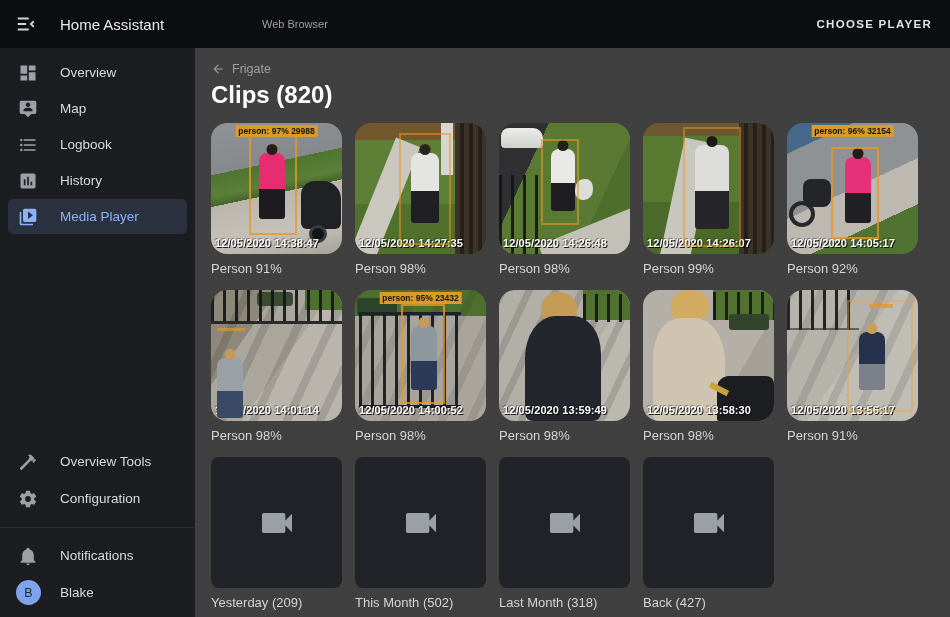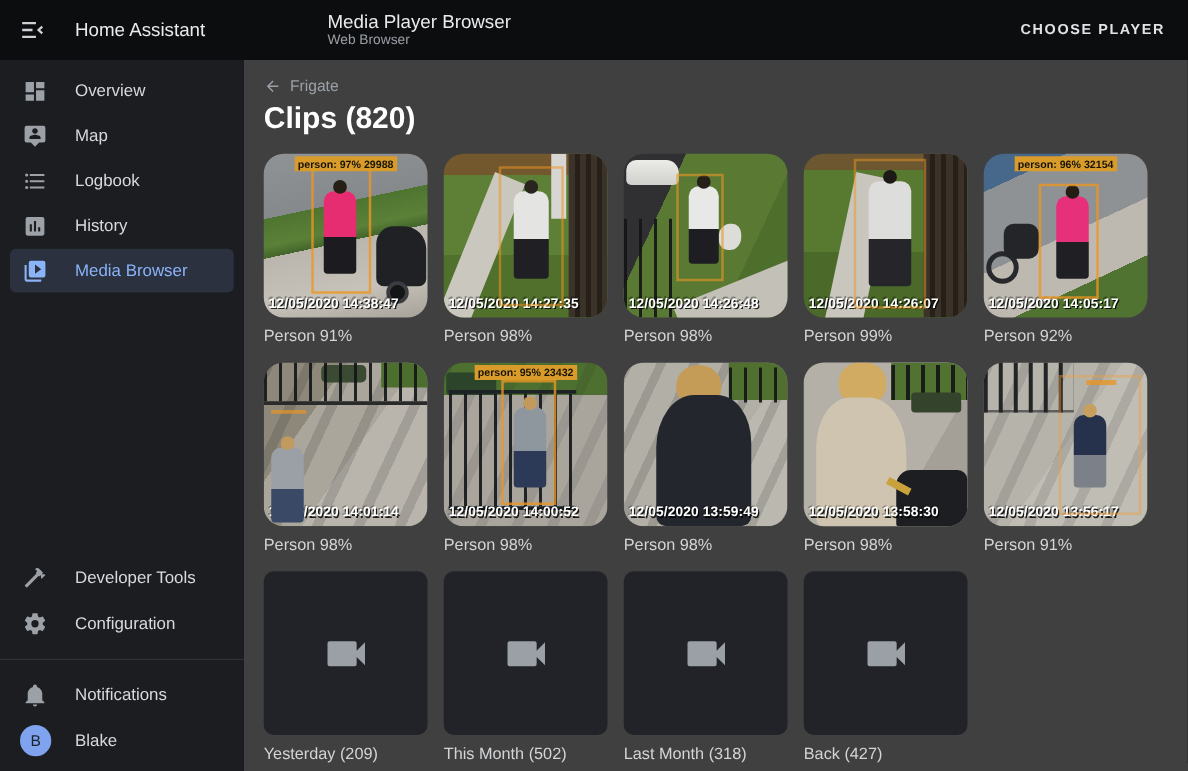--- a/index.html
+++ b/index.html
@@ -100,21 +100,20 @@
   <div class="topbar-left">
     <span class="menu-btn">
       <svg viewBox="0 0 24 24" width="22" height="22">
         <path d="M3 6h12M3 12h9M3 18h12" stroke="currentColor" stroke-width="2" fill="none"></path>
         <path d="M20.5 9l-3.2 3 3.2 3" stroke="currentColor" stroke-width="2" fill="none"></path>
       </svg>
     </span>
     <span class="app-name">Home Assistant</span>
   </div>
   <div class="header-block">
-    <div class="header-title">Media Player Browser</div>
     <div class="header-sub">Web Browser</div>
   </div>
   <span class="choose-player">CHOOSE PLAYER</span>
 </div>
 
 <div class="sidebar">
   <div class="nav">
     <div class="nav-item">
       <span class="ico">
         <svg viewBox="0 0 24 24" fill="currentColor">
@@ -146,31 +145,31 @@
           </svg>
       </span>
       <span class="nav-label">History</span>
     </div>
     <div class="nav-item selected">
       <span class="ico">
         <svg viewBox="0 0 24 24" fill="currentColor">
             <path d="M4,6H2V20A2,2 0 0,0 4,22H18V20H4V6M20,2H8A2,2 0 0,0 6,4V16A2,2 0 0,0 8,18H20A2,2 0 0,0 22,16V4A2,2 0 0,0 20,2M12,14.5V5.5L18,10L12,14.5Z"></path>
           </svg>
       </span>
-      <span class="nav-label">Media Browser</span>
+      <span class="nav-label">Media Player</span>
     </div>
   </div>
   <div class="spacer"></div>
   <div class="nav-item">
     <span class="ico">
       <svg viewBox="0 0 24 24" fill="currentColor">
           <path d="M2,19.63L13.43,8.2L12.72,7.5L14.14,6.07L12,3.89C13.2,2.7 15.09,2.7 16.27,3.89L19.87,7.5L18.45,8.91H21.29L22,9.62L18.45,13.21L17.74,12.5V9.62L16.27,11.04L15.56,10.33L4.13,21.76L2,19.63Z"></path>
         </svg>
     </span>
-    <span class="nav-label">Developer Tools</span>
+    <span class="nav-label">Overview Tools</span>
   </div>
   <div class="nav-item">
     <span class="ico">
       <svg viewBox="0 0 24 24" fill="currentColor">
           <path d="M12,15.5A3.5,3.5 0 0,1 8.5,12A3.5,3.5 0 0,1 12,8.5A3.5,3.5 0 0,1 15.5,12A3.5,3.5 0 0,1 12,15.5M19.43,12.97C19.47,12.65 19.5,12.33 19.5,12C19.5,11.67 19.47,11.34 19.43,11L21.54,9.37C21.73,9.22 21.78,8.95 21.66,8.73L19.66,5.27C19.54,5.05 19.27,4.96 19.05,5.05L16.56,6.05C16.04,5.66 15.5,5.32 14.87,5.07L14.5,2.42C14.46,2.18 14.25,2 14,2H10C9.75,2 9.54,2.18 9.5,2.42L9.13,5.07C8.5,5.32 7.96,5.66 7.44,6.05L4.95,5.05C4.73,4.96 4.46,5.05 4.34,5.27L2.34,8.73C2.21,8.95 2.27,9.22 2.46,9.37L4.57,11C4.53,11.34 4.5,11.67 4.5,12C4.5,12.33 4.53,12.65 4.57,12.97L2.46,14.63C2.27,14.78 2.21,15.05 2.34,15.27L4.34,18.73C4.46,18.95 4.73,19.03 4.95,18.95L7.44,17.94C7.96,18.34 8.5,18.68 9.13,18.93L9.5,21.58C9.54,21.82 9.75,22 10,22H14C14.25,22 14.46,21.82 14.5,21.58L14.87,18.93C15.5,18.67 16.04,18.34 16.56,17.94L19.05,18.95C19.27,19.03 19.54,18.95 19.66,18.73L21.66,15.27C21.78,15.05 21.73,14.78 21.54,14.63L19.43,12.97Z"></path>
         </svg>
     </span>
     <span class="nav-label">Configuration</span>
   </div>
   <div class="divider"></div>

